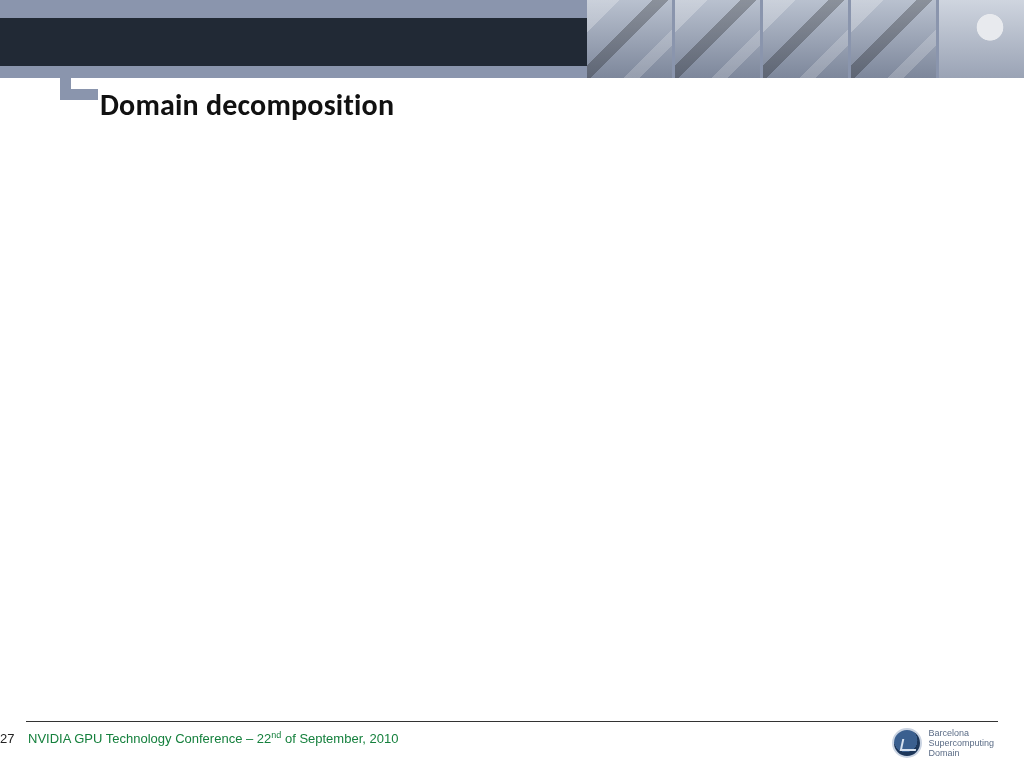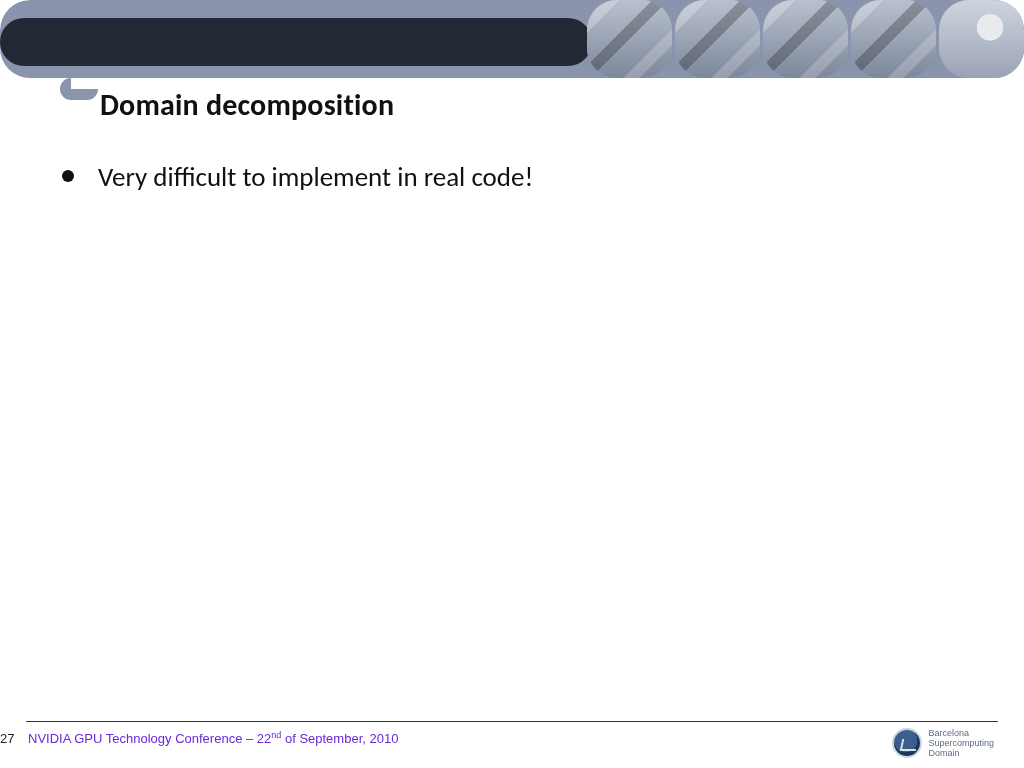--- a/index.html
+++ b/index.html
@@ -1,15 +1,15 @@
 <!DOCTYPE html>
 <html><head>
 <meta charset="utf-8">
 <style>
-  * { margin: 0; padding: 0; box-sizing: border-box; border-radius: 30px; }
+  * { margin: 0; padding: 0; box-sizing: border-box; }
   html, body { width: 1024px; height: 768px; font-family: Calibri, Arial, sans-serif; background: #fff; overflow: hidden; }
   .slide { position: relative; width: 1024px; height: 768px; }
 
   
   .banner { position: absolute; top: 0; left: 0; width: 1024px; height: 78px; background: #8a95ad; }
   .banner-dark { position: absolute; top: 18px; left: 0; width: 592px; height: 48px; background: #212935; }
   .banner-photos { position: absolute; top: 0; right: 0; display: flex; height: 78px; }
   .photo { width: 85px; height: 78px; background: #9aa3b5; margin-left: 3px; position: relative; overflow: hidden; }
   .photo::before { content:""; position:absolute; inset:0; background:
       linear-gradient(135deg, rgba(255,255,255,.25) 0 20%, transparent 20% 40%, rgba(0,0,0,.25) 40% 50%, transparent 50% 70%, rgba(255,255,255,.2) 70% 80%, transparent 80%),
@@ -28,21 +28,21 @@
   .body { position: absolute; top: 160px; left: 62px; right: 50px; color: #111; }
   ul.lvl1 { list-style: none; }
   ul.lvl1 > li { position: relative; padding-left: 36px; margin-bottom: 22px; font-size: 27px; }
   ul.lvl1 > li::before { content:""; position:absolute; left:0; top:10px; width:12px; height:12px; background:#111; border-radius:50%; }
   ul.lvl2 { list-style: none; margin-top: 14px; }
   ul.lvl2 > li { position: relative; padding-left: 34px; margin: 0 0 16px 18px; font-size: 23px; }
   ul.lvl2 > li::before { content:""; position:absolute; left:0; top:8px; width:10px; height:10px; background:#111; border-radius:50%; }
 
   
   .foot-rule { position: absolute; left: 26px; right: 26px; bottom: 46px; height: 1px; background: #333; }
-  .foot-left { position: absolute; left: 28px; bottom: 22px; font-size: 13px; font-family: Arial, sans-serif; color: #6d28d9; }
+  .foot-left { position: absolute; left: 28px; bottom: 22px; font-size: 13px; font-family: Arial, sans-serif; color: #15803d; }
   .foot-left sup { font-size: 9px; }
   .foot-page { position: absolute; bottom: 22px; left: 0; width: 1024px; font-size: 13px; font-family: Arial, sans-serif; color: #222; }
   .foot-logo { position: absolute; right: 30px; bottom: 10px; display: flex; align-items: center; gap: 6px; }
   .logo-circle { width: 30px; height: 30px; border-radius: 50%; background: radial-gradient(circle at 45% 40%, #3a5f8f 0 55%, #1c3659 56% 100%); border: 2px solid #c9d3e2; position: relative; }
   .logo-circle::after{content:"";position:absolute;left:7px;top:9px;width:14px;height:10px;border:2px solid #d8e2ef;border-top:none;border-right:none;transform:skewX(-12deg);} 
   .logo-text { font-size: 9px; line-height: 10px; color: #5b6c86; font-family: Arial, sans-serif; }
 </style>
 </head>
 <body>
 
@@ -56,21 +56,20 @@
     <div class="photo"></div>
     <div class="photo"></div>
     <div class="photo"></div>
   </div>
 
   <div class="title-marker"></div>
   <div class="title">Domain decomposition</div>
 
   <div class="body">
     <ul class="lvl1">
-      <li><span>Very difficult to implement in real code!</span></li>
     </ul>
   </div>
 
   <div class="foot-rule"></div>
   <div class="foot-left">
     <span>NVIDIA GPU Technology Conference – 22</span><sup>nd</sup><span> of September, 2010</span>
   </div>
   <div class="foot-page">27</div>
   <div class="foot-logo">
     <div class="logo-circle"></div>

